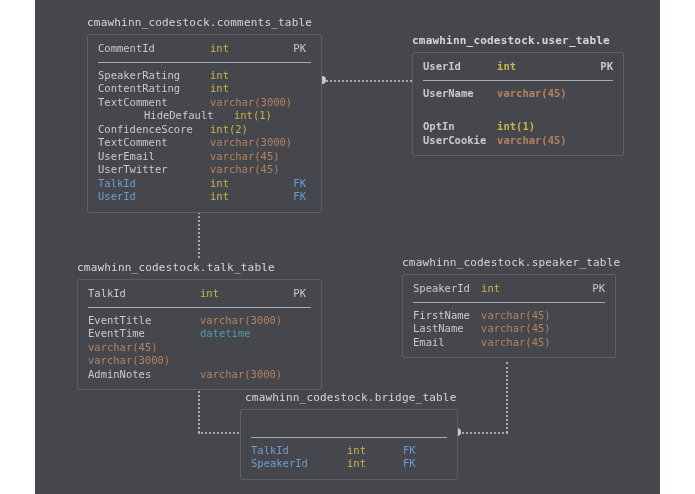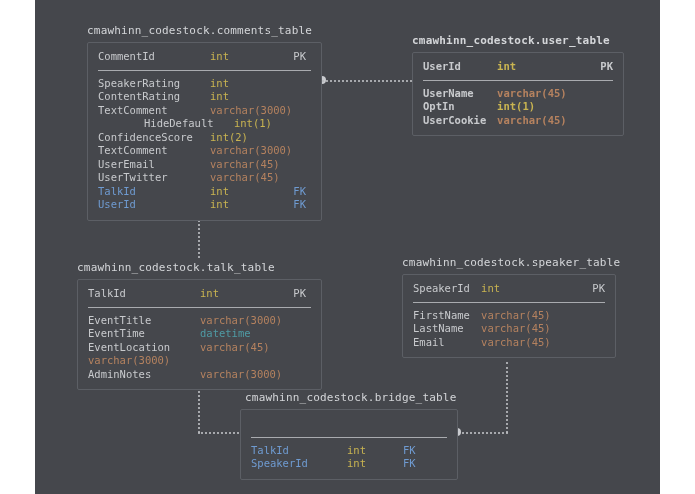--- a/index.html
+++ b/index.html
@@ -101,21 +101,21 @@
   <div class="conn-v" style="left:163px; top:196px; height:62px;"></div>
 
   <div class="conn-v" style="left:163px; top:375px; height:58px;"></div>
   <div class="conn-h" style="left:163px; top:432px; width:52px;"></div>
   <div class="conn-dot" style="left:212px; top:428px;"></div>
 
   <div class="conn-v" style="left:471px; top:362px; height:71px;"></div>
   <div class="conn-h" style="left:423px; top:432px; width:50px;"></div>
   <div class="conn-dot" style="left:418px; top:428px;"></div>
 
-  <div class="tbl" style="left:52px; top:24px; width:235px;">
+  <div class="tbl" style="left:52px; top:16px; width:235px;">
     <div class="tbl-title">cmawhinn_codestock.comments_table</div>
     <div class="tbl-box">
       <div class="pk-section">
         <div class="row">
           <span class="c-name" style="width:112px;">CommentId</span>
           <span class="t-int" style="width:70px;">int</span>
           <span class="c-key" style="width:26px;">PK</span>
         </div>
       </div>
       <div class="divider"></div>
@@ -184,21 +184,21 @@
         </div>
       </div>
       <div class="divider"></div>
 
       <div class="row">
         <span class="c-name" style="width:78px;">UserName</span>
         <span class="t-varchar" style="width:96px;">varchar(45)</span>
         <span class="c-key" style="width:26px;"></span>
       </div>
       <div class="row">
-        <span class="c-name" style="width:78px;">OptIn</span>
+        <span class="c-name" style="width:78px;margin-top:20px;">OptIn</span>
         <span class="t-int" style="width:96px;">int(1)</span>
         <span class="c-key" style="width:26px;"></span>
       </div>
       <div class="row">
         <span class="c-name" style="width:78px;">UserCookie</span>
         <span class="t-varchar" style="width:96px;">varchar(45)</span>
         <span class="c-key" style="width:26px;"></span>
       </div>
     </div>
   </div>
@@ -219,21 +219,20 @@
         <span class="c-name" style="width:112px;">EventTitle</span>
         <span class="t-varchar" style="width:80px;">varchar(3000)</span>
         <span class="c-key" style="width:26px;"></span>
       </div>
       <div class="row">
         <span class="c-name" style="width:112px;">EventTime</span>
         <span class="t-datetime" style="width:80px;">datetime</span>
         <span class="c-key" style="width:26px;"></span>
       </div>
       <div class="row">
-        <span class="c-name" style="width:112px;">EventLocation</span>
         <span class="t-varchar" style="width:80px;">varchar(45)</span>
         <span class="c-key" style="width:26px;"></span>
       </div>
       <div class="row">
         <span class="t-varchar" style="width:80px;">varchar(3000)</span>
         <span class="c-key" style="width:26px;"></span>
       </div>
       <div class="row">
         <span class="c-name" style="width:112px;">AdminNotes</span>
         <span class="t-varchar" style="width:80px;">varchar(3000)</span>

